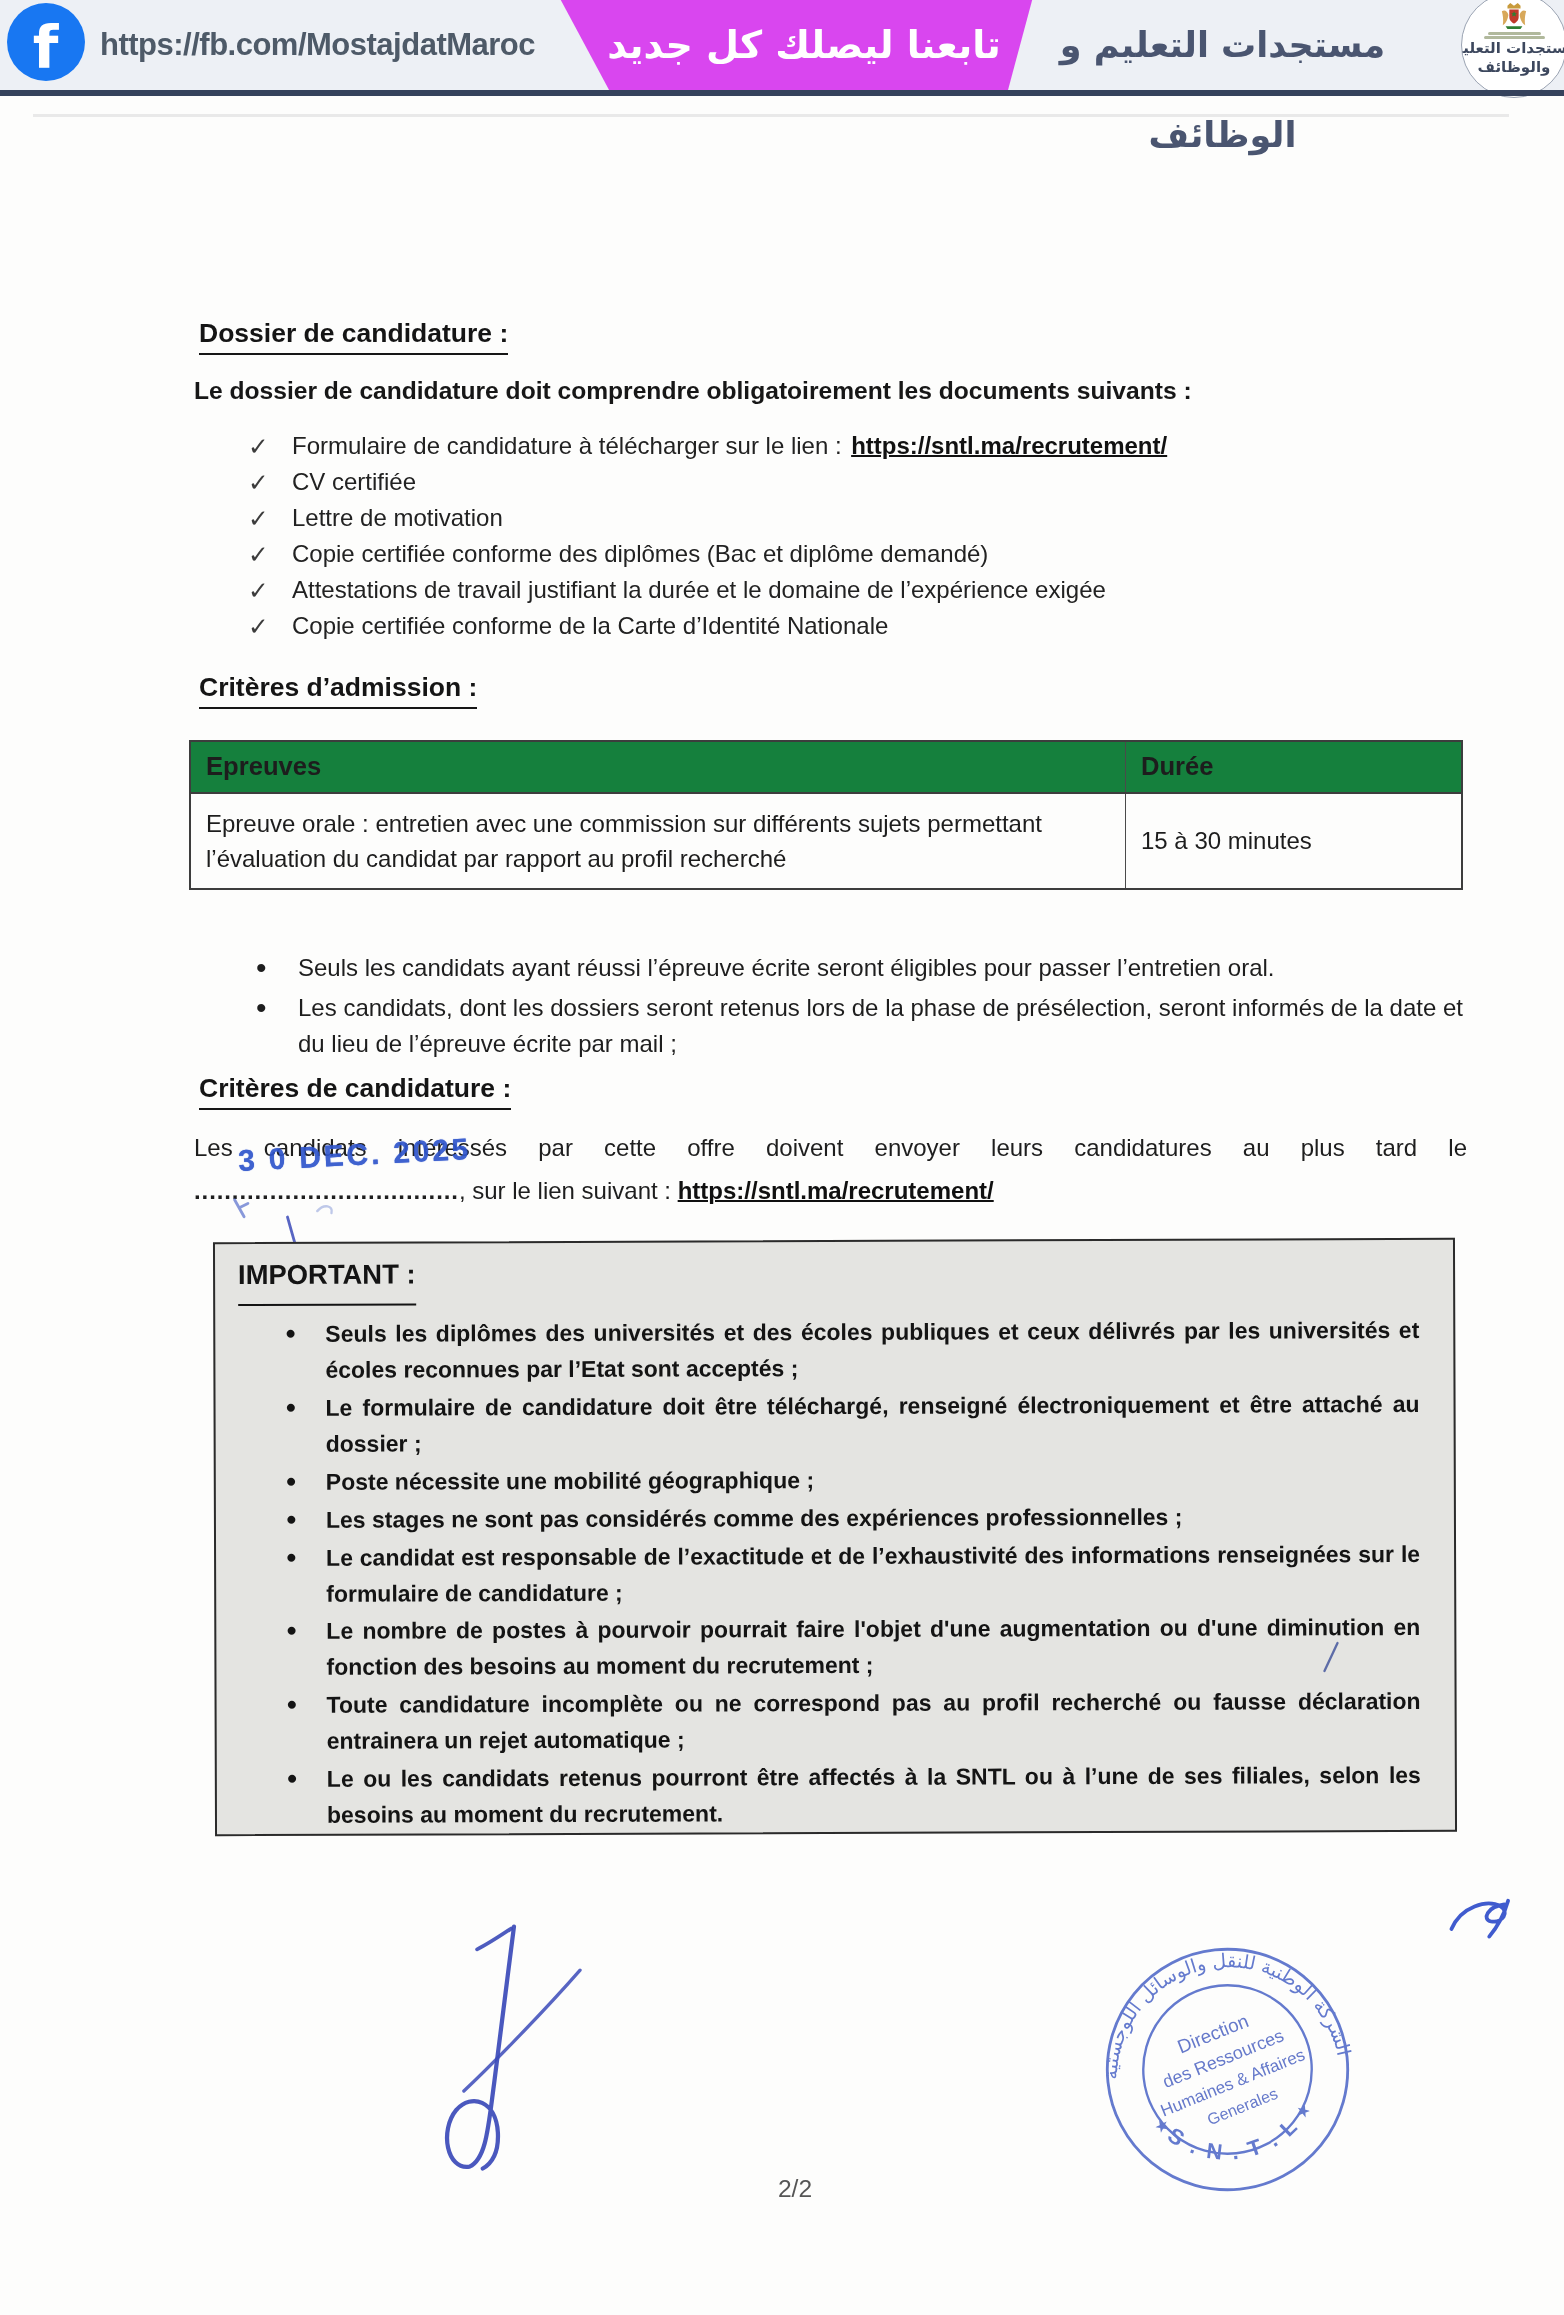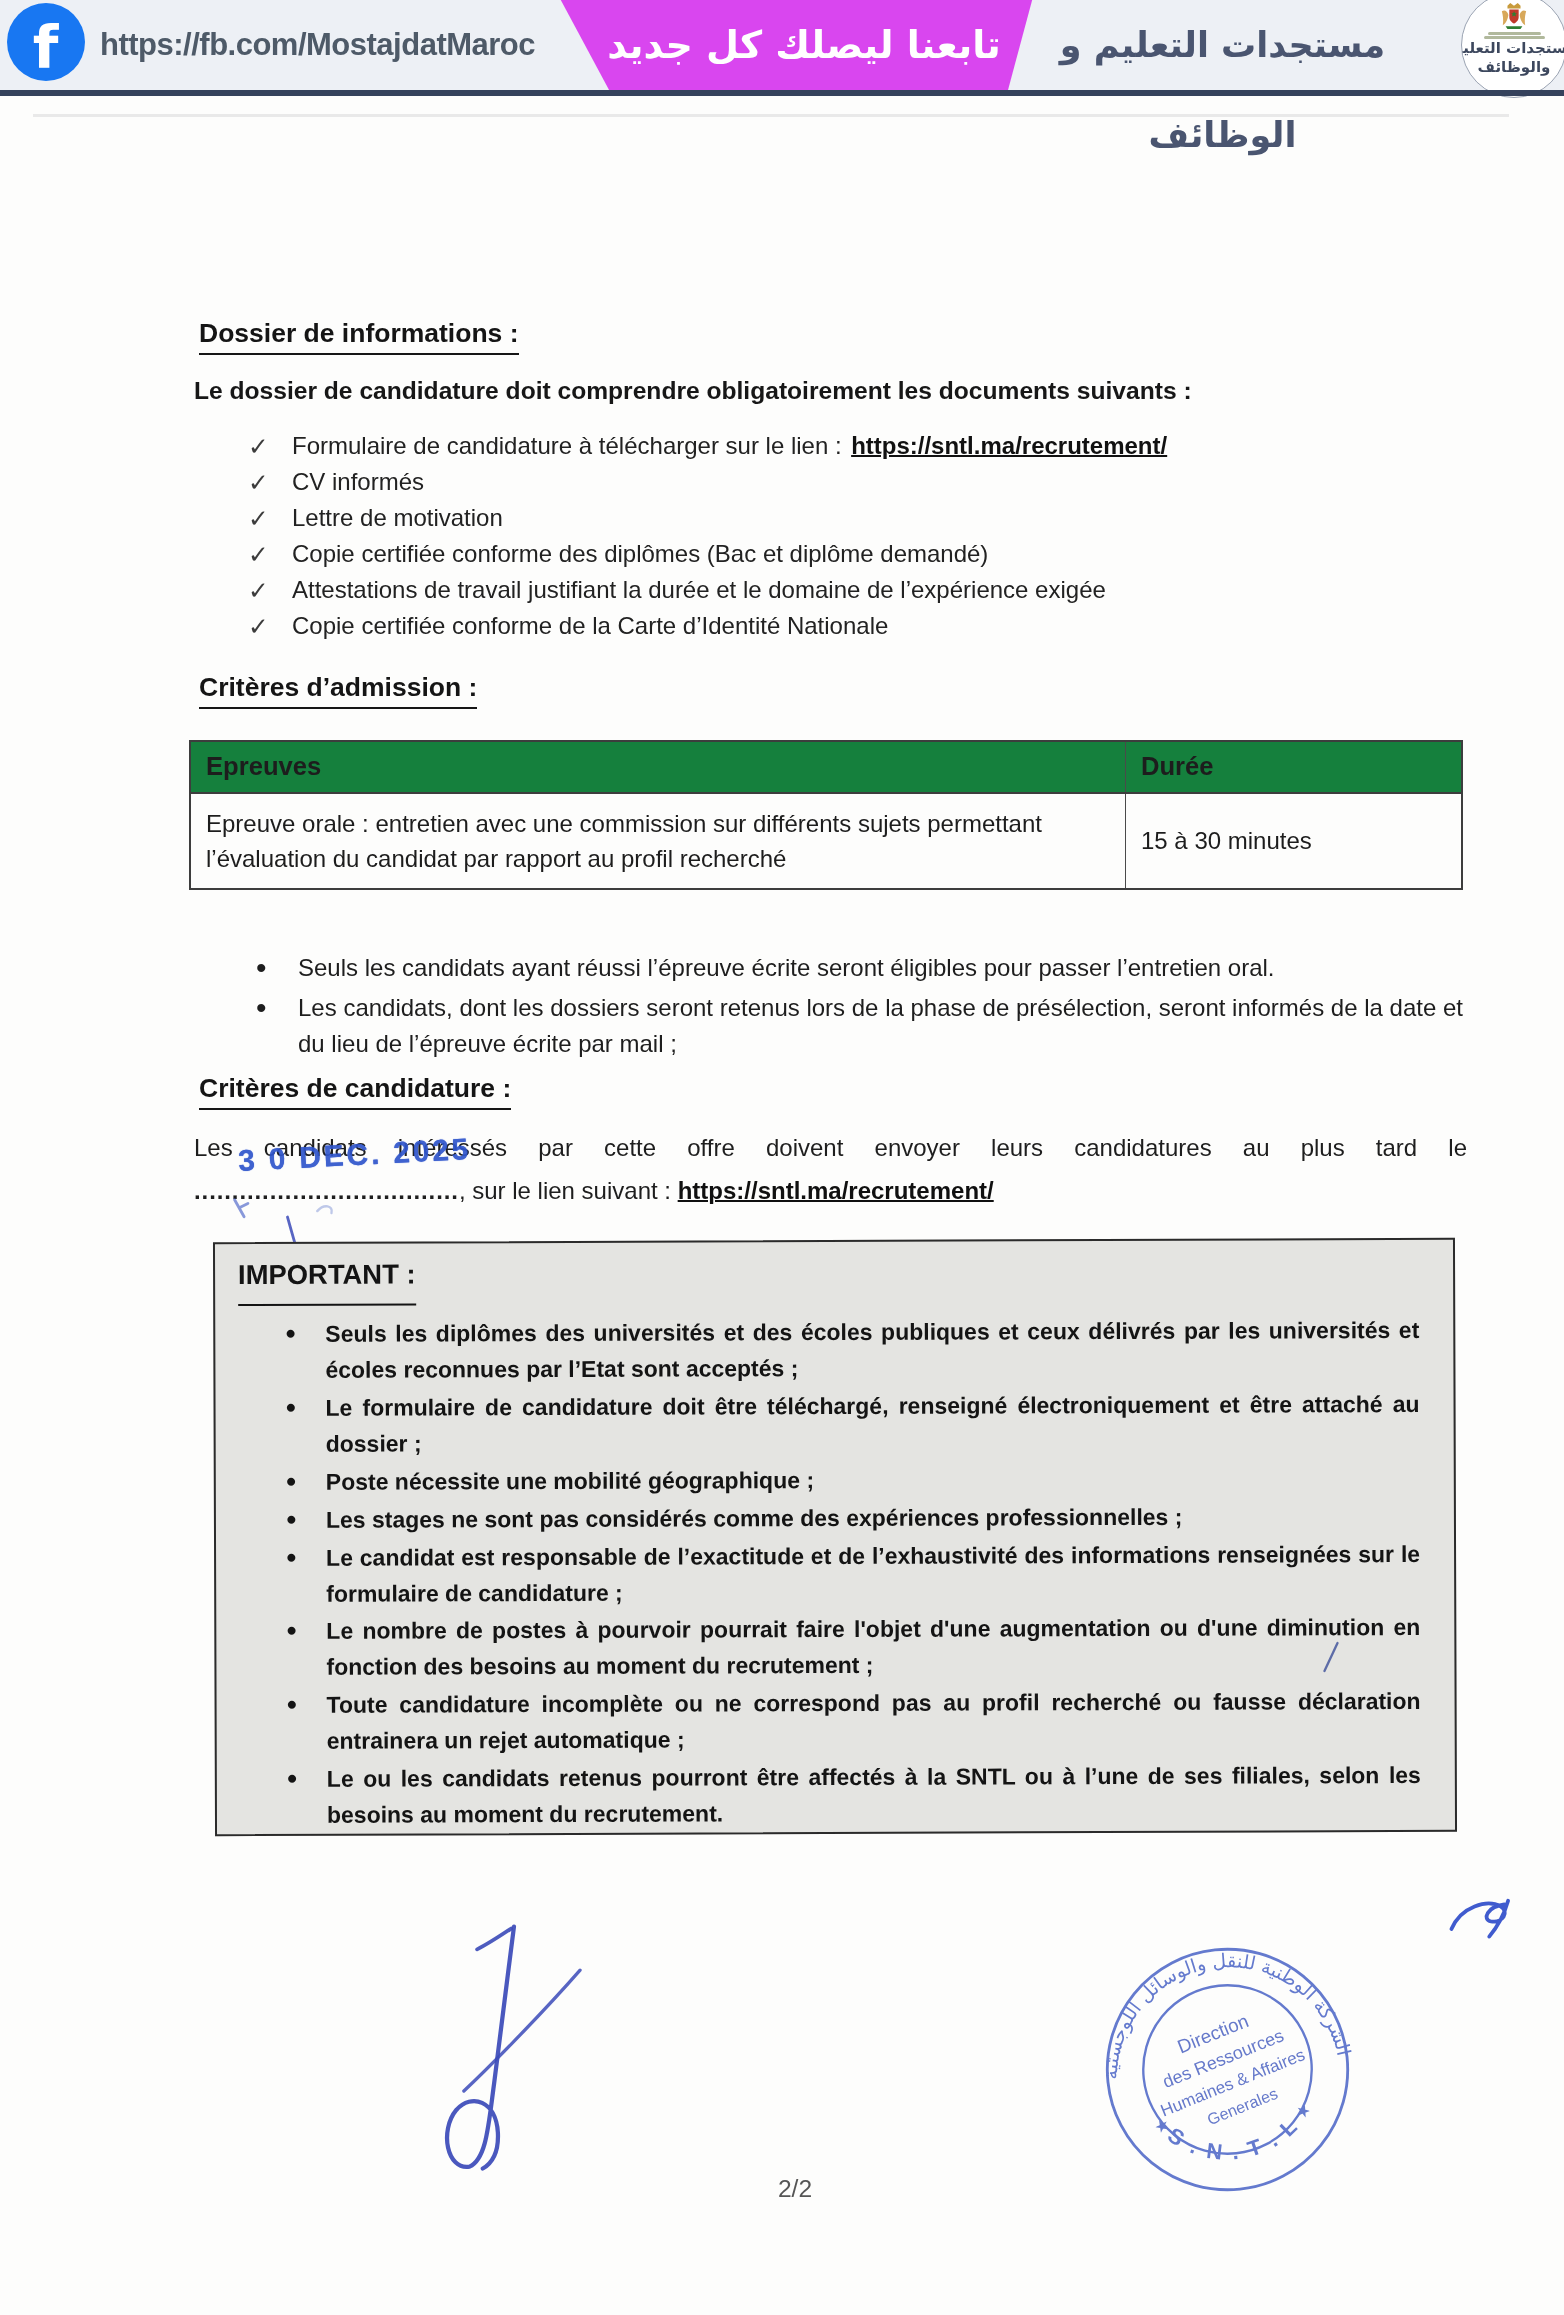--- a/index.html
+++ b/index.html
@@ -104,32 +104,32 @@
       </svg>
       <div class="logo-blur-line" style="width:53px"></div>
       <div class="logo-blur-line" style="width:61px"></div>
       <div class="logo-ar">مستجدات التعليم</div>
       <div class="logo-ar">والوظائف</div>
     </div>
   </div>
   <div class="fb-header-line"></div>
   <div class="streak"></div>
 
-  <div class="h-title" style="left:199px;top:318px">Dossier de informations :</div>
+  <div class="h-title" style="left:199px;top:318px">Dossier de candidature :</div>
   <div class="intro">Le dossier de candidature doit comprendre obligatoirement les documents suivants :</div>
 
   <div class="checklist">
     <div class="check-item">
       <span class="check-mark">✓</span>
       <span>Formulaire de candidature à télécharger sur le lien :</span>
       <span class="check-link">https://sntl.ma/recrutement/</span>
     </div>
     <div class="check-item">
       <span class="check-mark">✓</span>
-      <span>CV informés</span>
+      <span>CV certifiée</span>
     </div>
     <div class="check-item">
       <span class="check-mark">✓</span>
       <span>Lettre de motivation</span>
     </div>
     <div class="check-item">
       <span class="check-mark">✓</span>
       <span>Copie certifiée conforme des diplômes (Bac et diplôme demandé)</span>
     </div>
     <div class="check-item">

